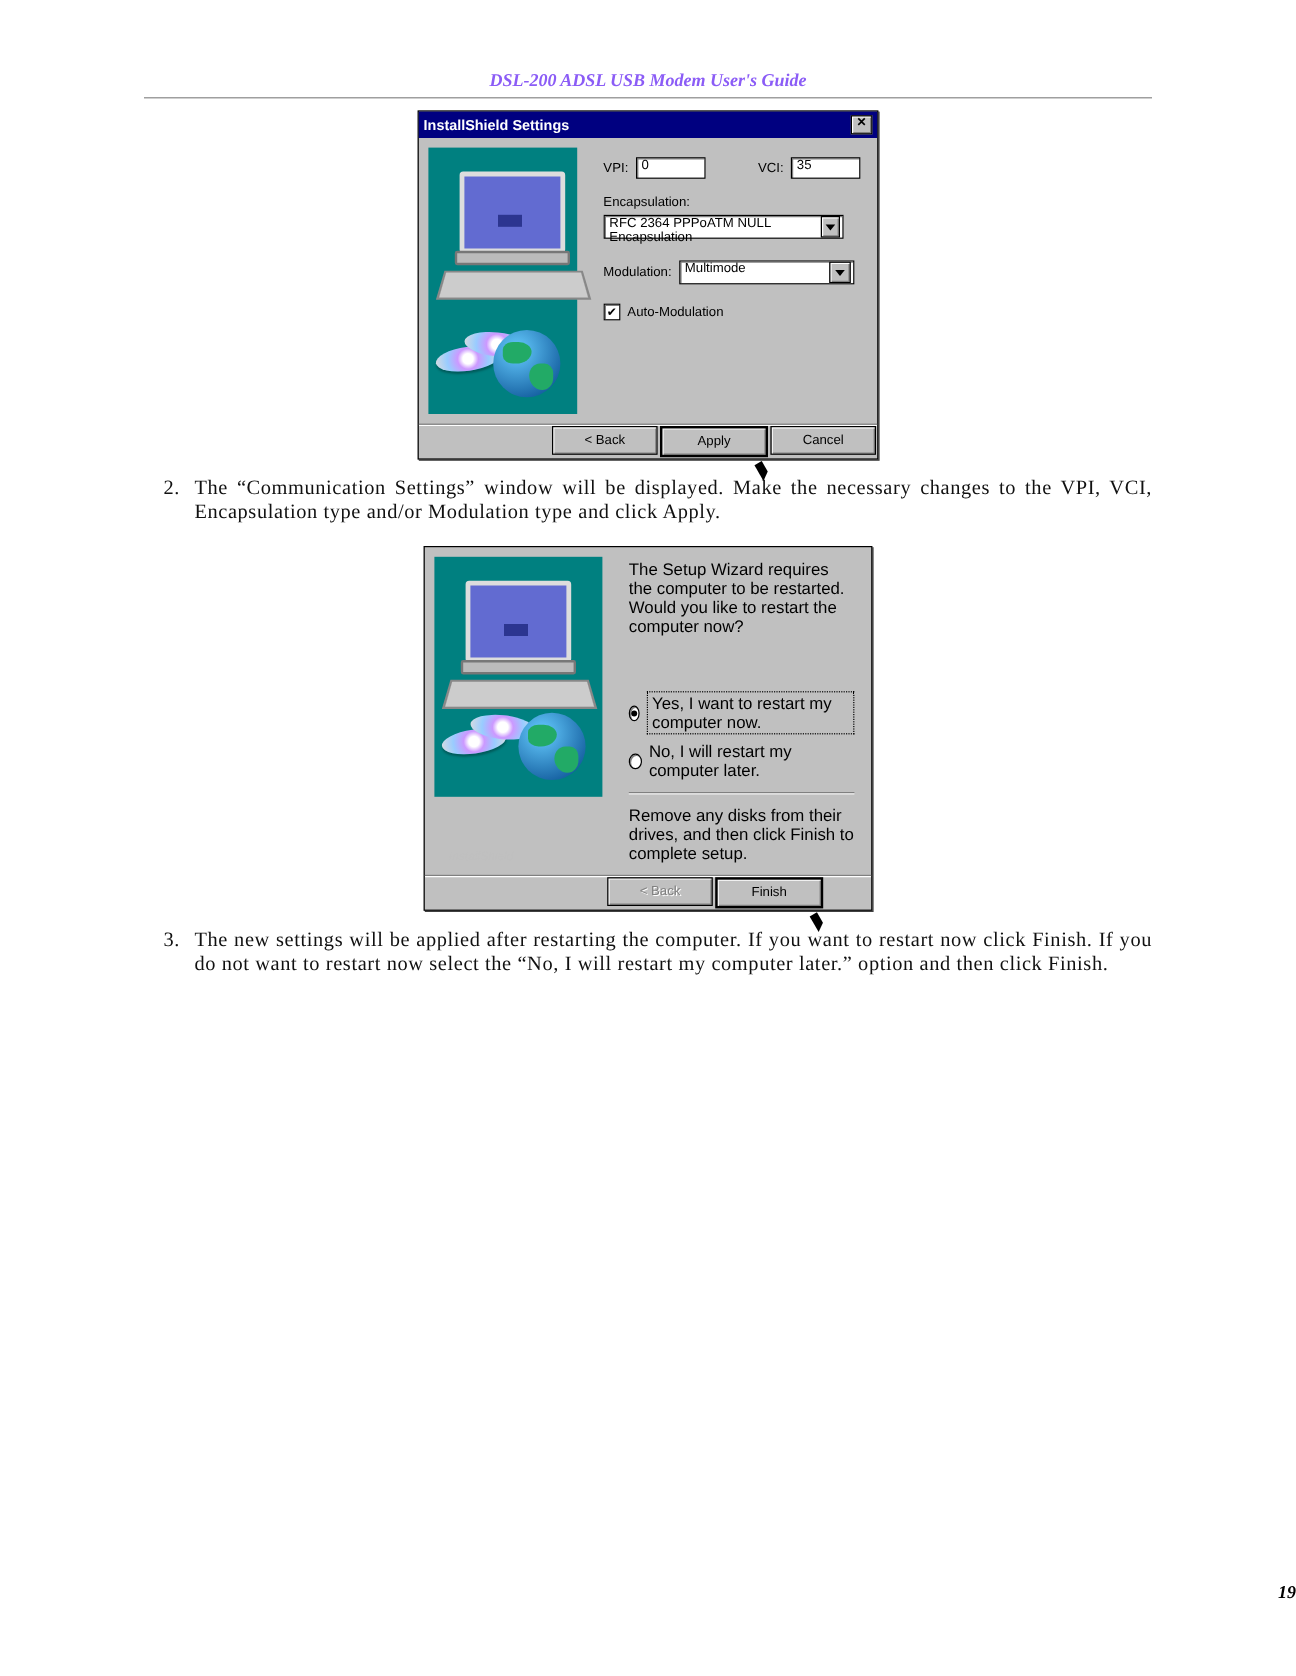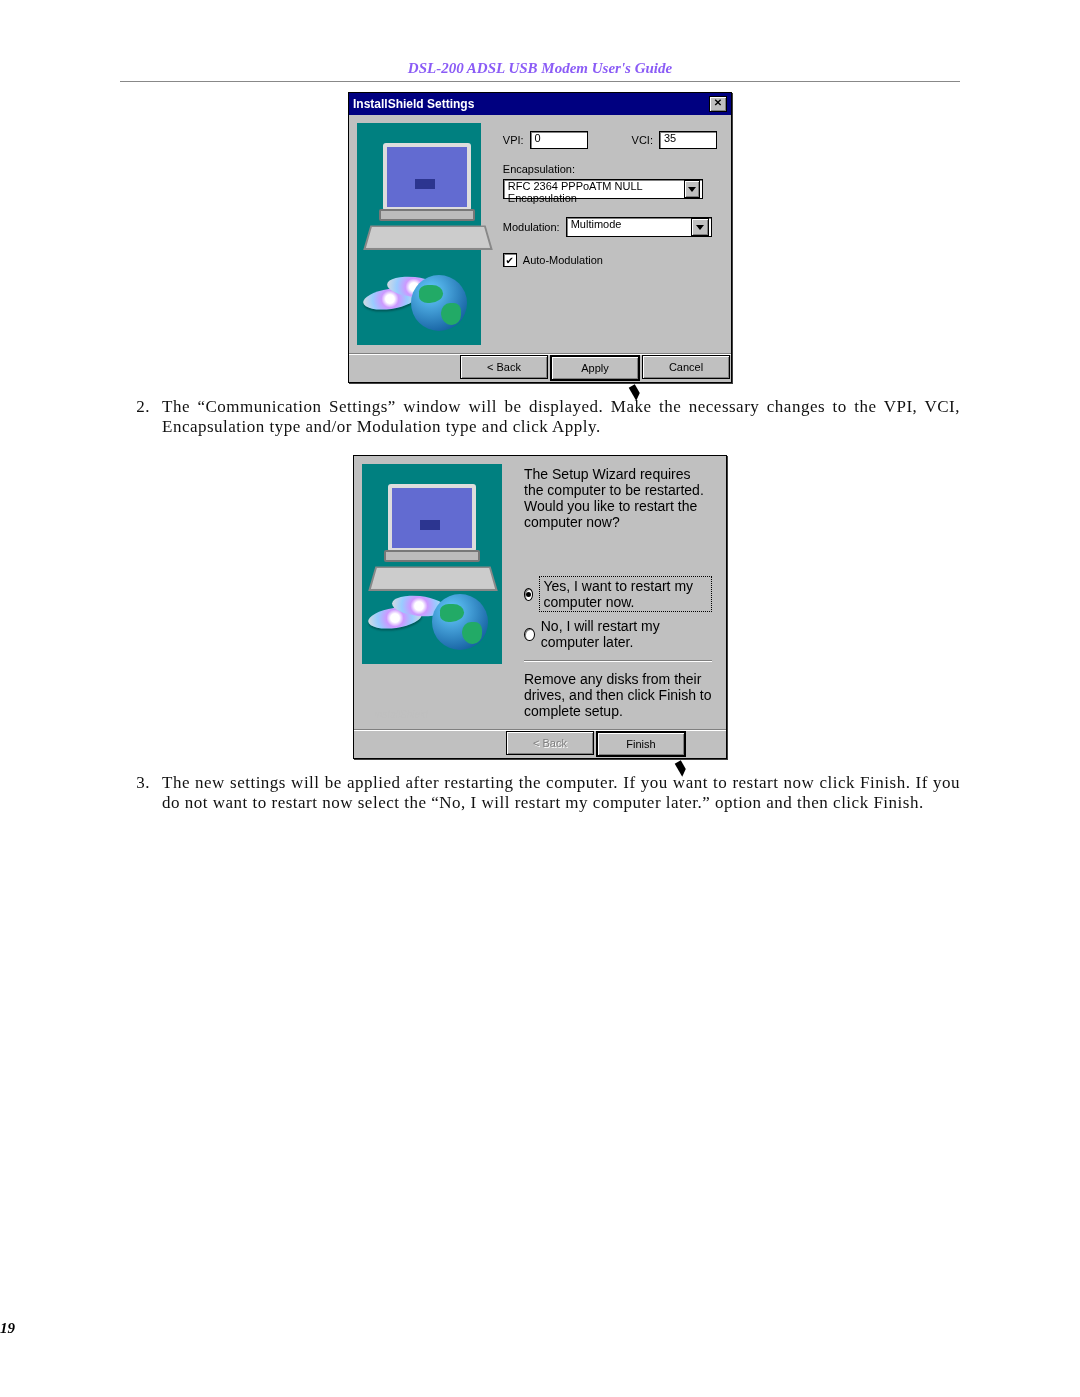--- a/index.html
+++ b/index.html
@@ -36,21 +36,21 @@
 .btn.disabled{color:#808080;text-shadow:1px 1px 0 #fff}
 .cursor{position:absolute;width:0;height:0;right:6px;bottom:-6px}
 .cursor::before{content:"";position:absolute;border-left:7px solid #000;border-bottom:5px solid transparent;border-top:0 solid transparent;width:0;height:10px;transform:rotate(-30deg)}
 .radio{width:11px;height:11px;border:1px solid #000;border-radius:50%;background:#fff;box-shadow:inset 1px 1px 0 #808080;display:inline-flex;align-items:center;justify-content:center;margin-right:6px}
 .radio .dot{width:5px;height:5px;border-radius:50%;background:#000}
 .divline{border-top:1px solid #808080;box-shadow:0 1px 0 #fff;margin:10px 0}
 .dashbox{border:1px dotted #000;padding:1px 3px;display:inline-block}
 .step{font-size:17px;color:#111;margin:10px 0 18px 0;display:flex;letter-spacing:0.5px}
 .step .num{width:30px;flex-shrink:0;text-align:right;padding-right:12px}
 .step .body{flex:1;text-align:justify}
-.pagenum{position:absolute;bottom:60px;left:0;right:0;text-align:left;font-style:italic;font-weight:bold;font-size:15px}
+.pagenum{position:absolute;bottom:60px;left:0;right:0;text-align:right;font-style:italic;font-weight:bold;font-size:15px}
 .ishield{position:absolute;left:20px;bottom:38px;font-size:10px;font-style:italic;color:#bfbfbf}
 </style>
 </head>
 <body>
 
 <div class="page">
   <div class="header">DSL-200 ADSL USB Modem User's Guide</div>
 
   <div class="dlg" style="width:382px">
     <div class="titlebar">

